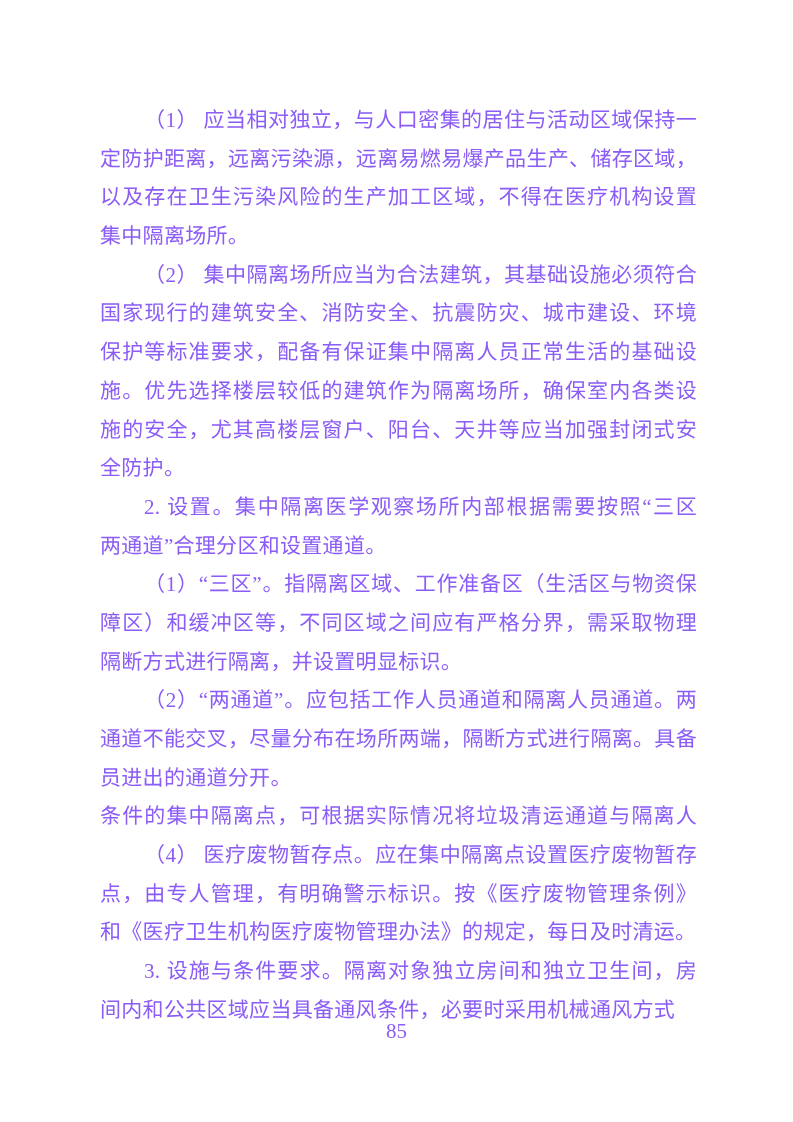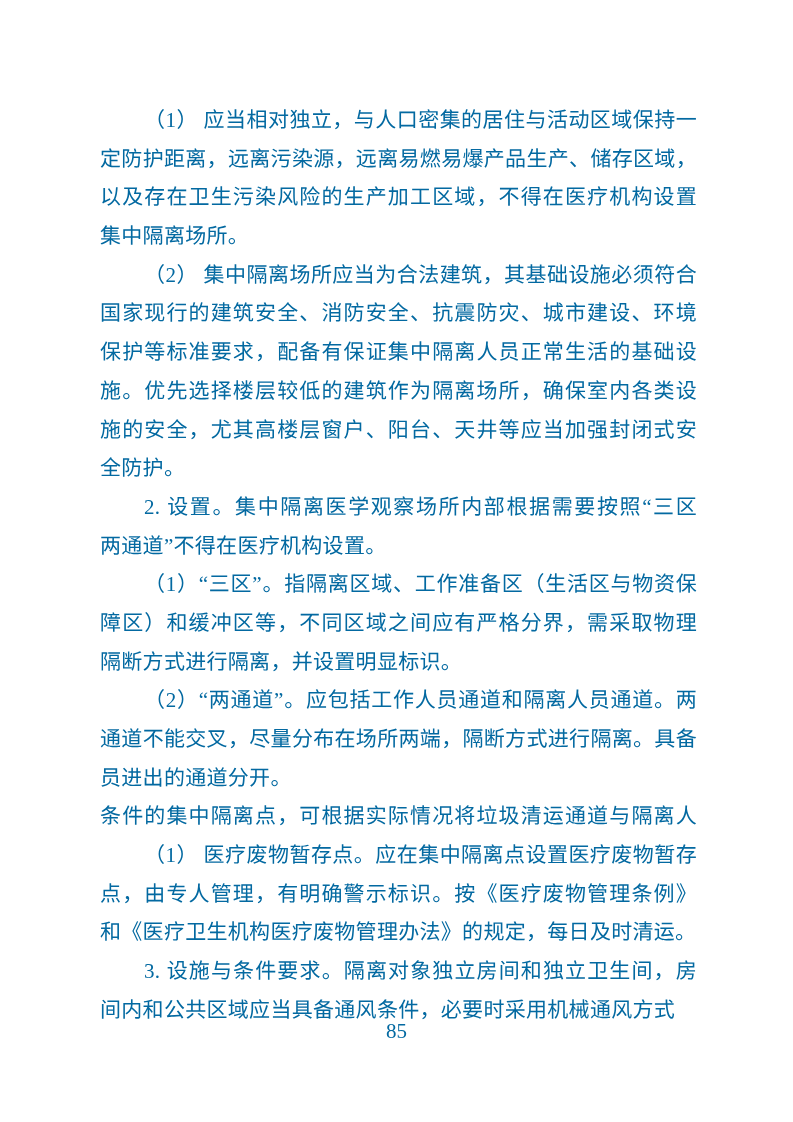--- a/index.html
+++ b/index.html
@@ -48,53 +48,53 @@
     top: 1022px;
     width: 100%;
     text-align: center;
     font-size: 21px;
     line-height: 18px;
   }
 </style>
 </head>
 <body>
 
-<div class="page" style="background: rgb(255, 255, 255); color: #0369a1;">
+<div class="page" style="background: rgb(255, 255, 255); color: #8b5cf6;">
   <div class="text-block">
       <div>
         <div class="line indent">（1） 应当相对独立，与人口密集的居住与活动区域保持一</div>
         <div class="line">定防护距离，远离污染源，远离易燃易爆产品生产、储存区域，</div>
         <div class="line">以及存在卫生污染风险的生产加工区域，不得在医疗机构设置</div>
         <div class="line last">集中隔离场所。</div>
       </div>
       <div>
         <div class="line indent">（2） 集中隔离场所应当为合法建筑，其基础设施必须符合</div>
         <div class="line">国家现行的建筑安全、消防安全、抗震防灾、城市建设、环境</div>
         <div class="line">保护等标准要求，配备有保证集中隔离人员正常生活的基础设</div>
         <div class="line">施。优先选择楼层较低的建筑作为隔离场所，确保室内各类设</div>
         <div class="line">施的安全，尤其高楼层窗户、阳台、天井等应当加强封闭式安</div>
         <div class="line last">全防护。</div>
       </div>
       <div>
         <div class="line indent">2. 设置。集中隔离医学观察场所内部根据需要按照“三区</div>
-        <div class="line last">两通道”不得在医疗机构设置。</div>
+        <div class="line last">两通道”合理分区和设置通道。</div>
       </div>
       <div>
         <div class="line indent">（1）“三区”。指隔离区域、工作准备区（生活区与物资保</div>
         <div class="line">障区）和缓冲区等，不同区域之间应有严格分界，需采取物理</div>
         <div class="line last">隔断方式进行隔离，并设置明显标识。</div>
       </div>
       <div>
         <div class="line indent">（2）“两通道”。应包括工作人员通道和隔离人员通道。两</div>
         <div class="line">通道不能交叉，尽量分布在场所两端，隔断方式进行隔离。具备</div>
         <div class="line last">员进出的通道分开。</div>
         <div class="line">条件的集中隔离点，可根据实际情况将垃圾清运通道与隔离人</div>
       </div>
       <div>
-        <div class="line indent">（1） 医疗废物暂存点。应在集中隔离点设置医疗废物暂存</div>
+        <div class="line indent">（4） 医疗废物暂存点。应在集中隔离点设置医疗废物暂存</div>
         <div class="line">点，由专人管理，有明确警示标识。按《医疗废物管理条例》</div>
         <div class="line last">和《医疗卫生机构医疗废物管理办法》的规定，每日及时清运。</div>
       </div>
       <div>
         <div class="line indent">3. 设施与条件要求。隔离对象独立房间和独立卫生间，房</div>
         <div class="line last">间内和公共区域应当具备通风条件，必要时采用机械通风方式</div>
       </div>
     </div>
   <div class="page-number">85</div>
 </div>

